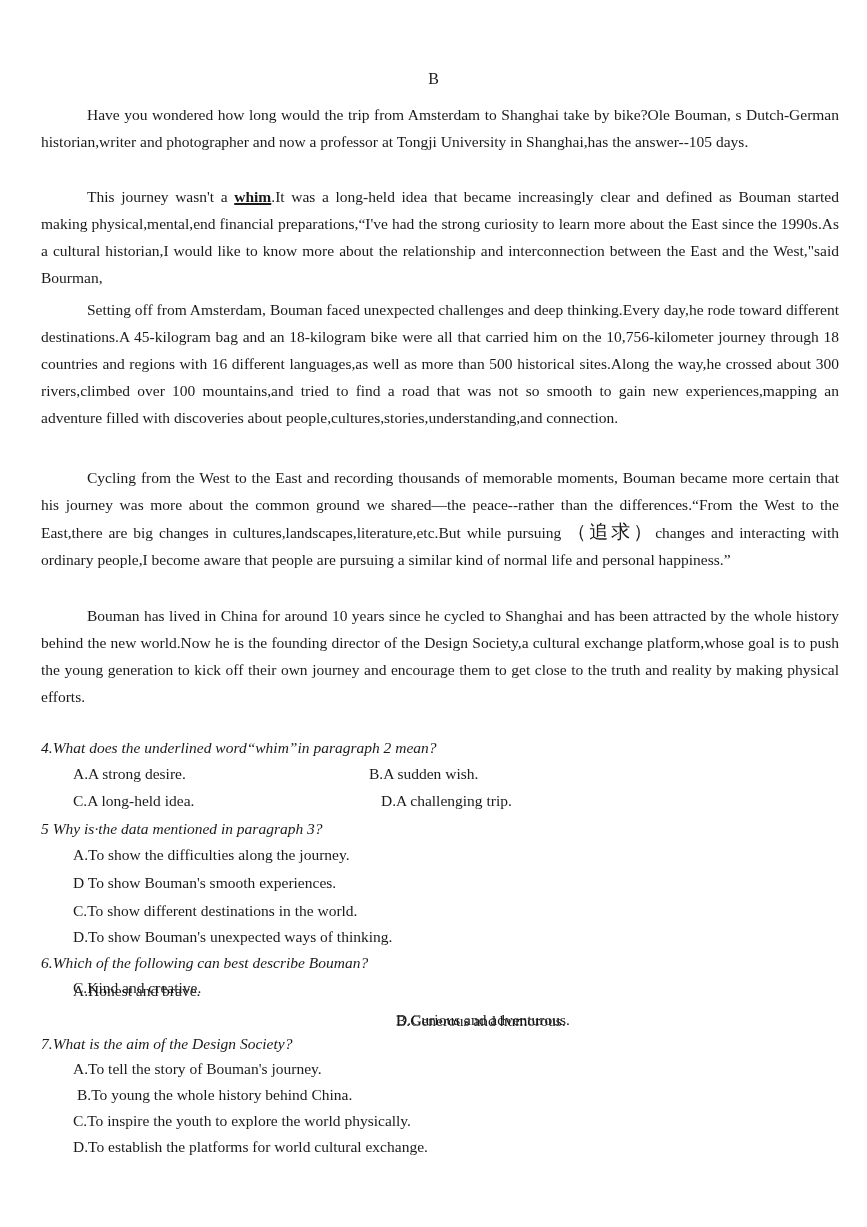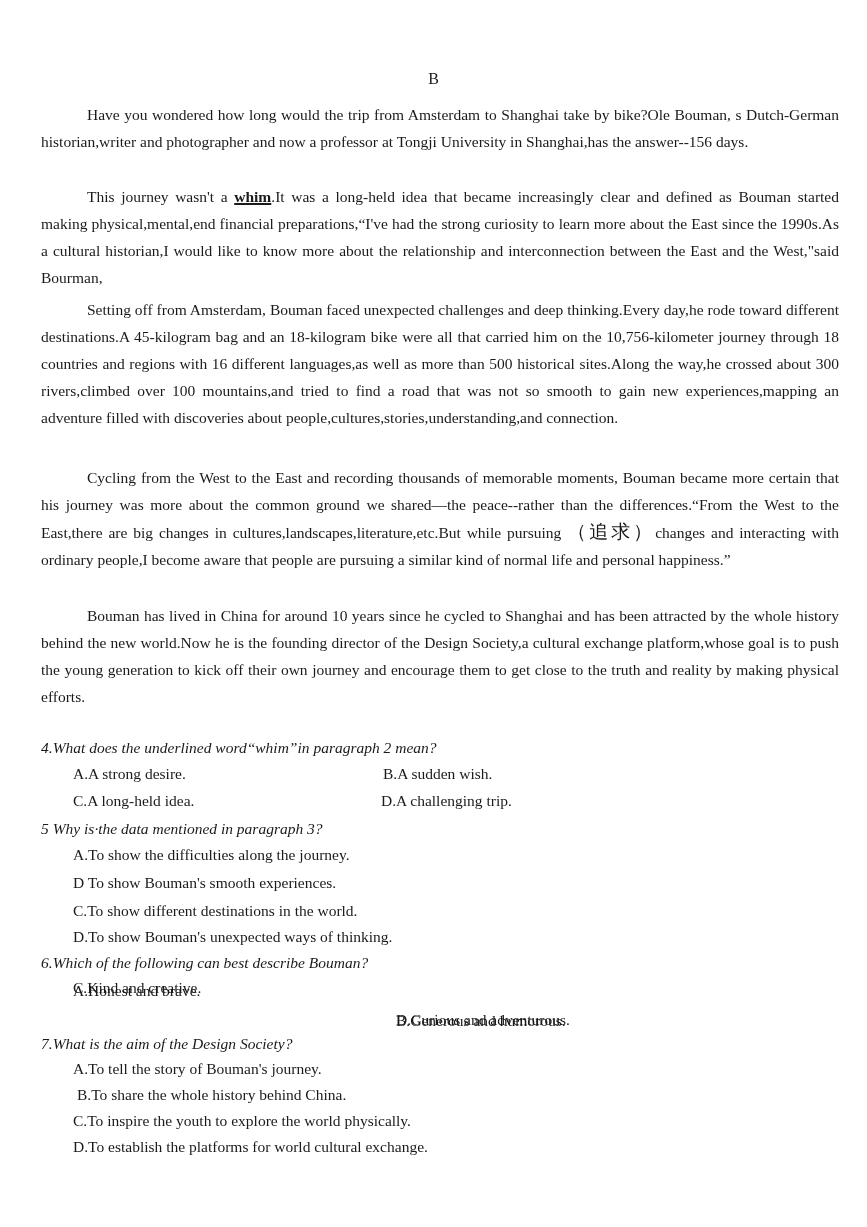--- a/index.html
+++ b/index.html
@@ -23,47 +23,47 @@
     .q { position: absolute; left: 41px; margin: 0; white-space: nowrap; line-height: 20px; font-style: italic; }
     .opt { position: absolute; margin: 0; white-space: nowrap; line-height: 20px; }
   </style>
 </head>
 <body>
 
 <div class="page">
 
   <div class="section-title">B</div>
 
-  <p class="para" style="top:101px;">Have you wondered how long would the trip from Amsterdam to Shanghai take by bike?Ole Bouman, s Dutch-German historian,writer and photographer and now a professor at Tongji University in Shanghai,has the answer--156 days.</p>
+  <p class="para" style="top:101px;">Have you wondered how long would the trip from Amsterdam to Shanghai take by bike?Ole Bouman, s Dutch-German historian,writer and photographer and now a professor at Tongji University in Shanghai,has the answer--105 days.</p>
 
   <p class="para" style="top:183px;"><span>This journey wasn't a </span><u class="kw">whim</u><span>.It was a long-held idea that became increasingly clear and defined as Bouman started making physical,mental,end financial preparations,“I've had the strong curiosity to learn more about the East since the 1990s.As a cultural historian,I would like to know more about the relationship and interconnection between the East and the West,"said Bourman,</span></p>
 
   <p class="para" style="top:296px;">Setting off from Amsterdam, Bouman faced unexpected challenges and deep thinking.Every day,he rode toward different destinations.A 45-kilogram bag and an 18-kilogram bike were all that carried him on the 10,756-kilometer journey through 18 countries and regions with 16 different languages,as well as more than 500 historical sites.Along the way,he crossed about 300 rivers,climbed over 100 mountains,and tried to find a road that was not so smooth to gain new experiences,mapping an adventure filled with discoveries about people,cultures,stories,understanding,and connection.</p>
 
   <p class="para" style="top:464px;"><span>Cycling from the West to the East and recording thousands of memorable moments, Bouman became more certain that his journey was more about the common ground we shared—the peace--rather than the differences.“From the West to the East,there are big changes in cultures,landscapes,literature,etc.But while pursuing </span><span class="cjk">（追求）</span><span>changes and interacting with ordinary people,I become aware that people are pursuing a similar kind of normal life and personal happiness.”</span></p>
 
   <p class="para" style="top:602px;">Bouman has lived in China for around 10 years since he cycled to Shanghai and has been attracted by the whole history behind the new world.Now he is the founding director of the Design Society,a cultural exchange platform,whose goal is to push the young generation to kick off their own journey and encourage them to get close to the truth and reality by making physical efforts.</p>
 
   <p class="q" style="top:738px;">4.What does the underlined word“whim”in paragraph 2 mean?</p>
   <p class="opt" style="top:764px; left:73px;">A.A strong desire.</p>
-  <p class="opt" style="top:764px; left:383px;">B.A sudden wish.</p>
+  <p class="opt" style="top:764px; left:369px;">B.A sudden wish.</p>
   <p class="opt" style="top:791px; left:73px;">C.A long-held idea.</p>
   <p class="opt" style="top:791px; left:381px;">D.A challenging trip.</p>
 
   <p class="q" style="top:819px;">5 Why is·the data mentioned in paragraph 3?</p>
   <p class="opt" style="top:845px; left:73px;">A.To show the difficulties along the journey.</p>
   <p class="opt" style="top:873px; left:73px;">D To show Bouman's smooth experiences.</p>
   <p class="opt" style="top:901px; left:73px;">C.To show different destinations in the world.</p>
   <p class="opt" style="top:927px; left:73px;">D.To show Bouman's unexpected ways of thinking.</p>
 
   <p class="q" style="top:953px;">6.Which of the following can best describe Bouman?</p>
   <p class="opt" style="top:981px; left:73px;">A.Honest and brave.</p>
   <p class="opt" style="top:981px; left:396px;margin-top:30px;">B.Generous and humorous.</p>
   <p class="opt" style="top:978px; left:73px;">C.Kind and creative.</p>
   <p class="opt" style="top:1010px; left:396px;">D.Curious and adventurous.</p>
 
   <p class="q" style="top:1034px;">7.What is the aim of the Design Society?</p>
   <p class="opt" style="top:1059px; left:73px;">A.To tell the story of Bouman's journey.</p>
-  <p class="opt" style="top:1085px; left:77px;">B.To share the whole history behind China.</p>
+  <p class="opt" style="top:1085px; left:77px;">B.To young the whole history behind China.</p>
   <p class="opt" style="top:1111px; left:73px;">C.To inspire the youth to explore the world physically.</p>
   <p class="opt" style="top:1137px; left:73px;">D.To establish the platforms for world cultural exchange.</p>
 
 </div>
 
 </body></html>

